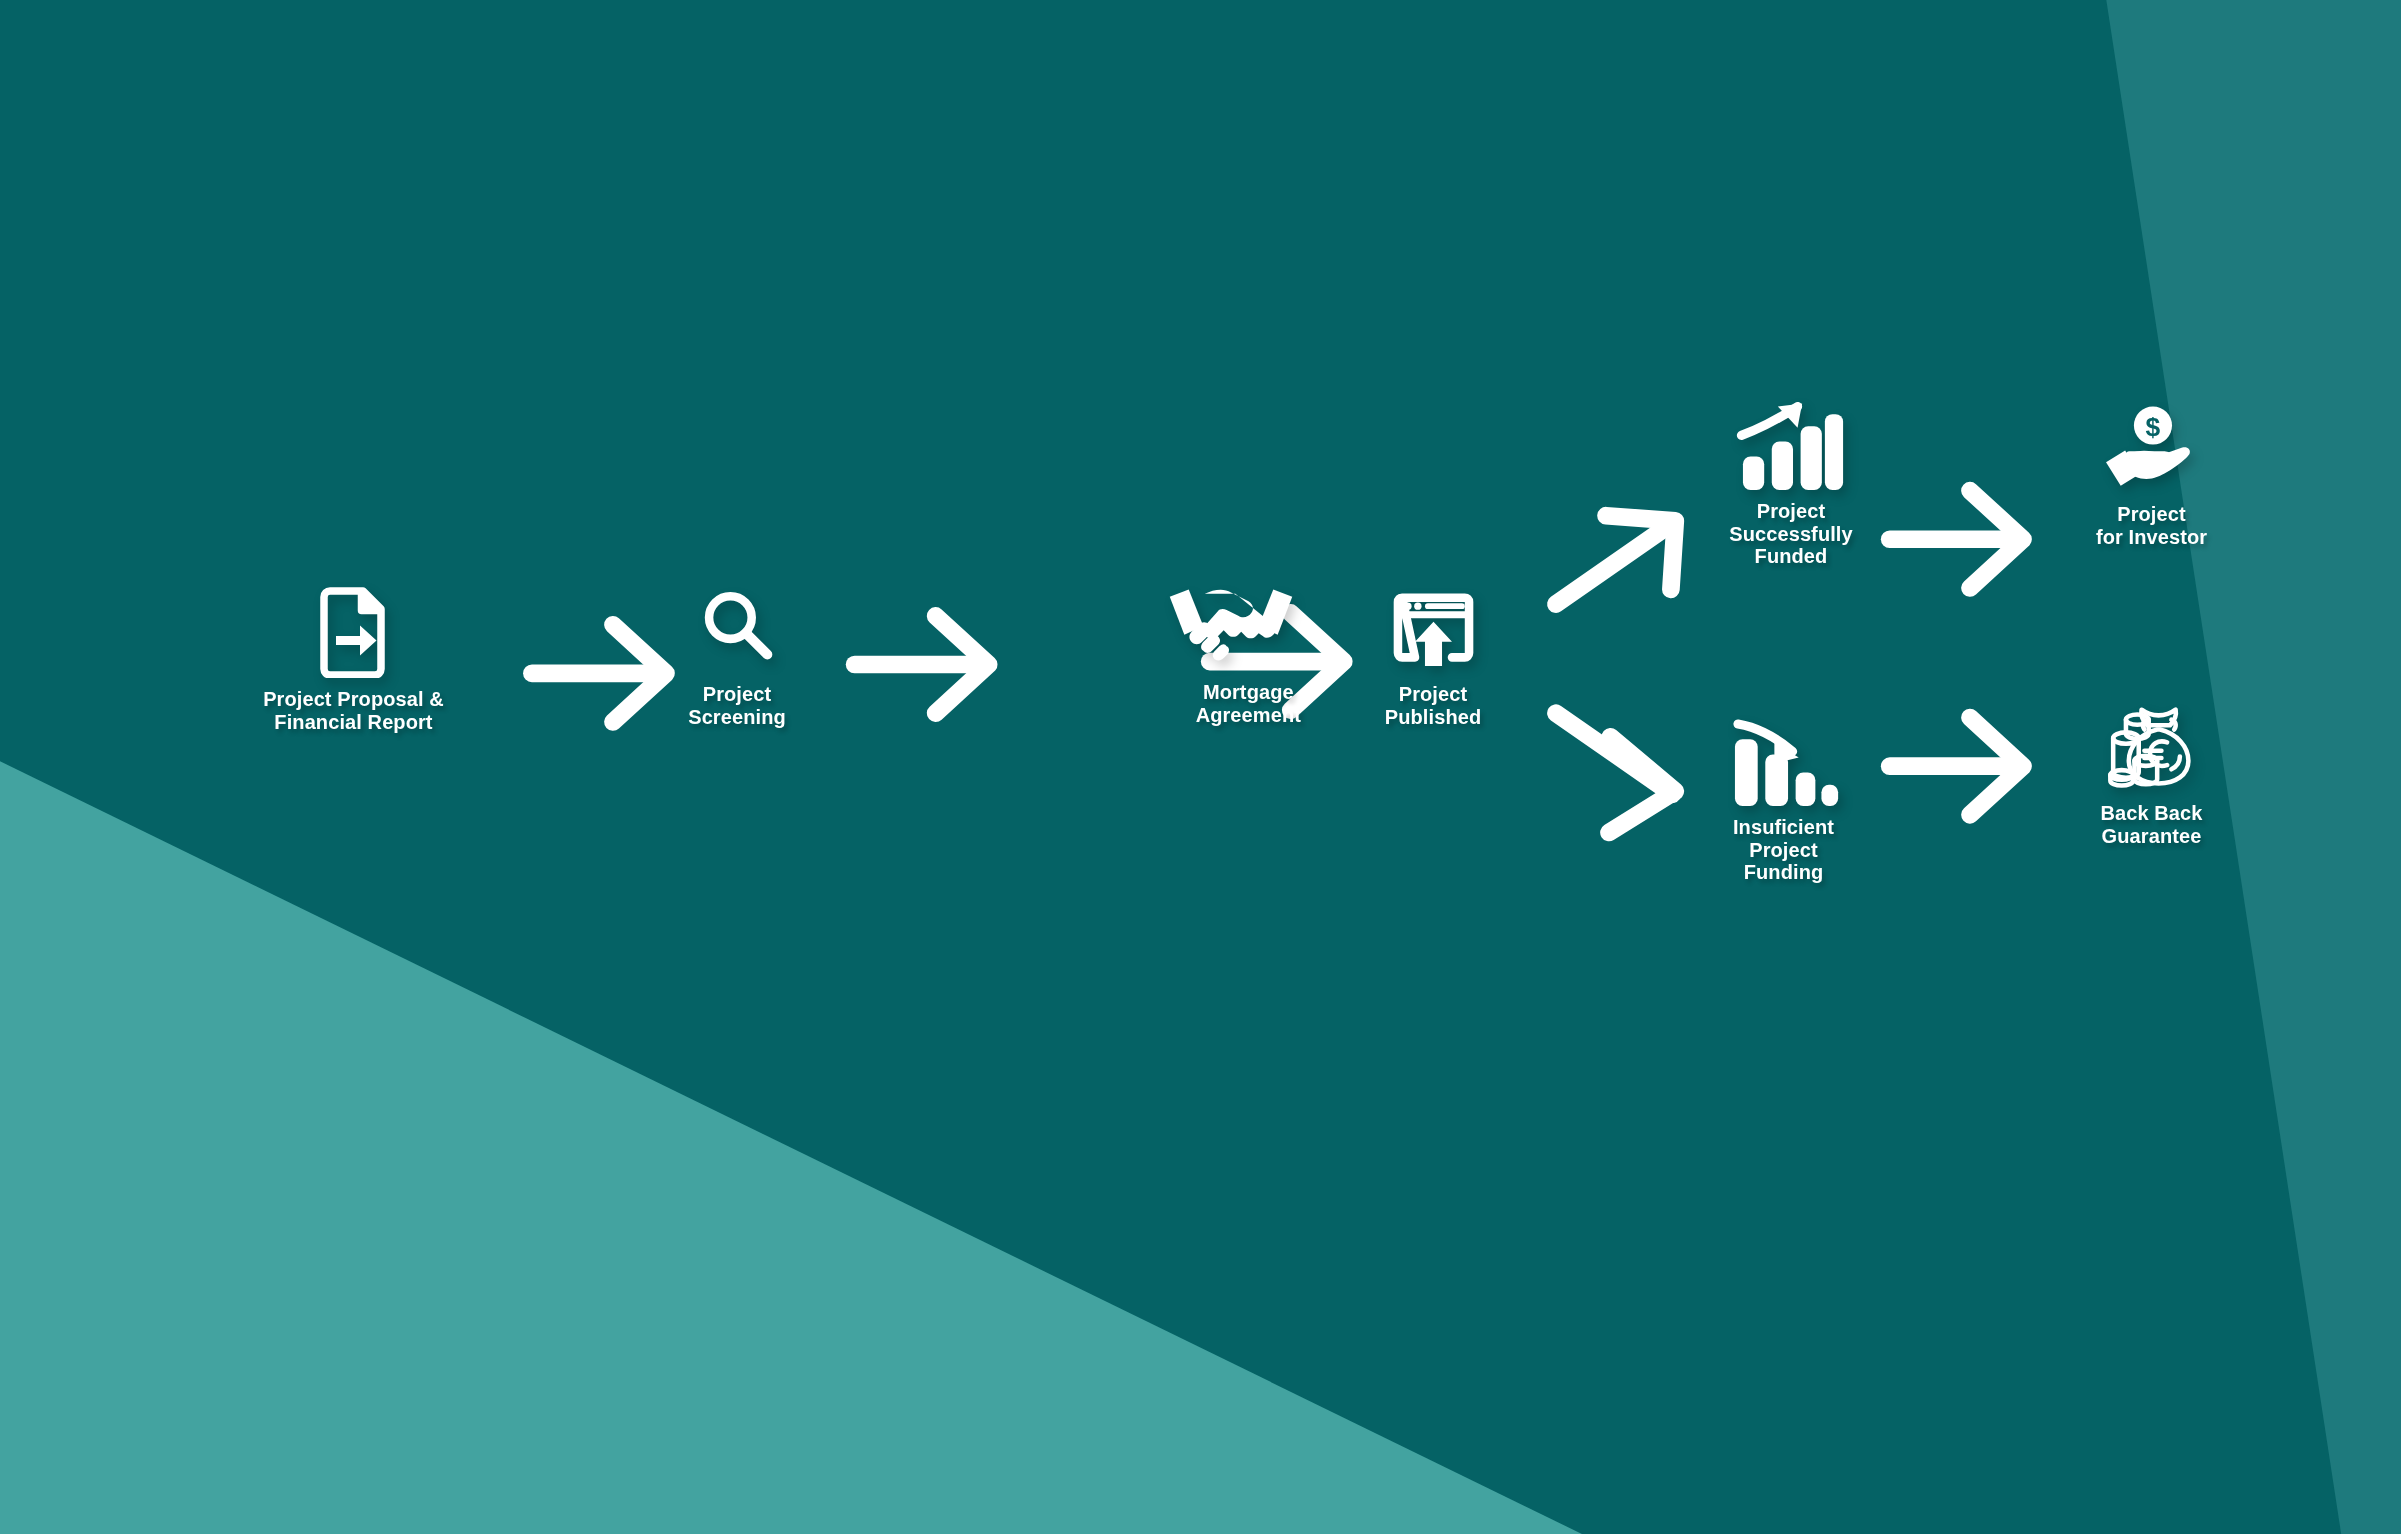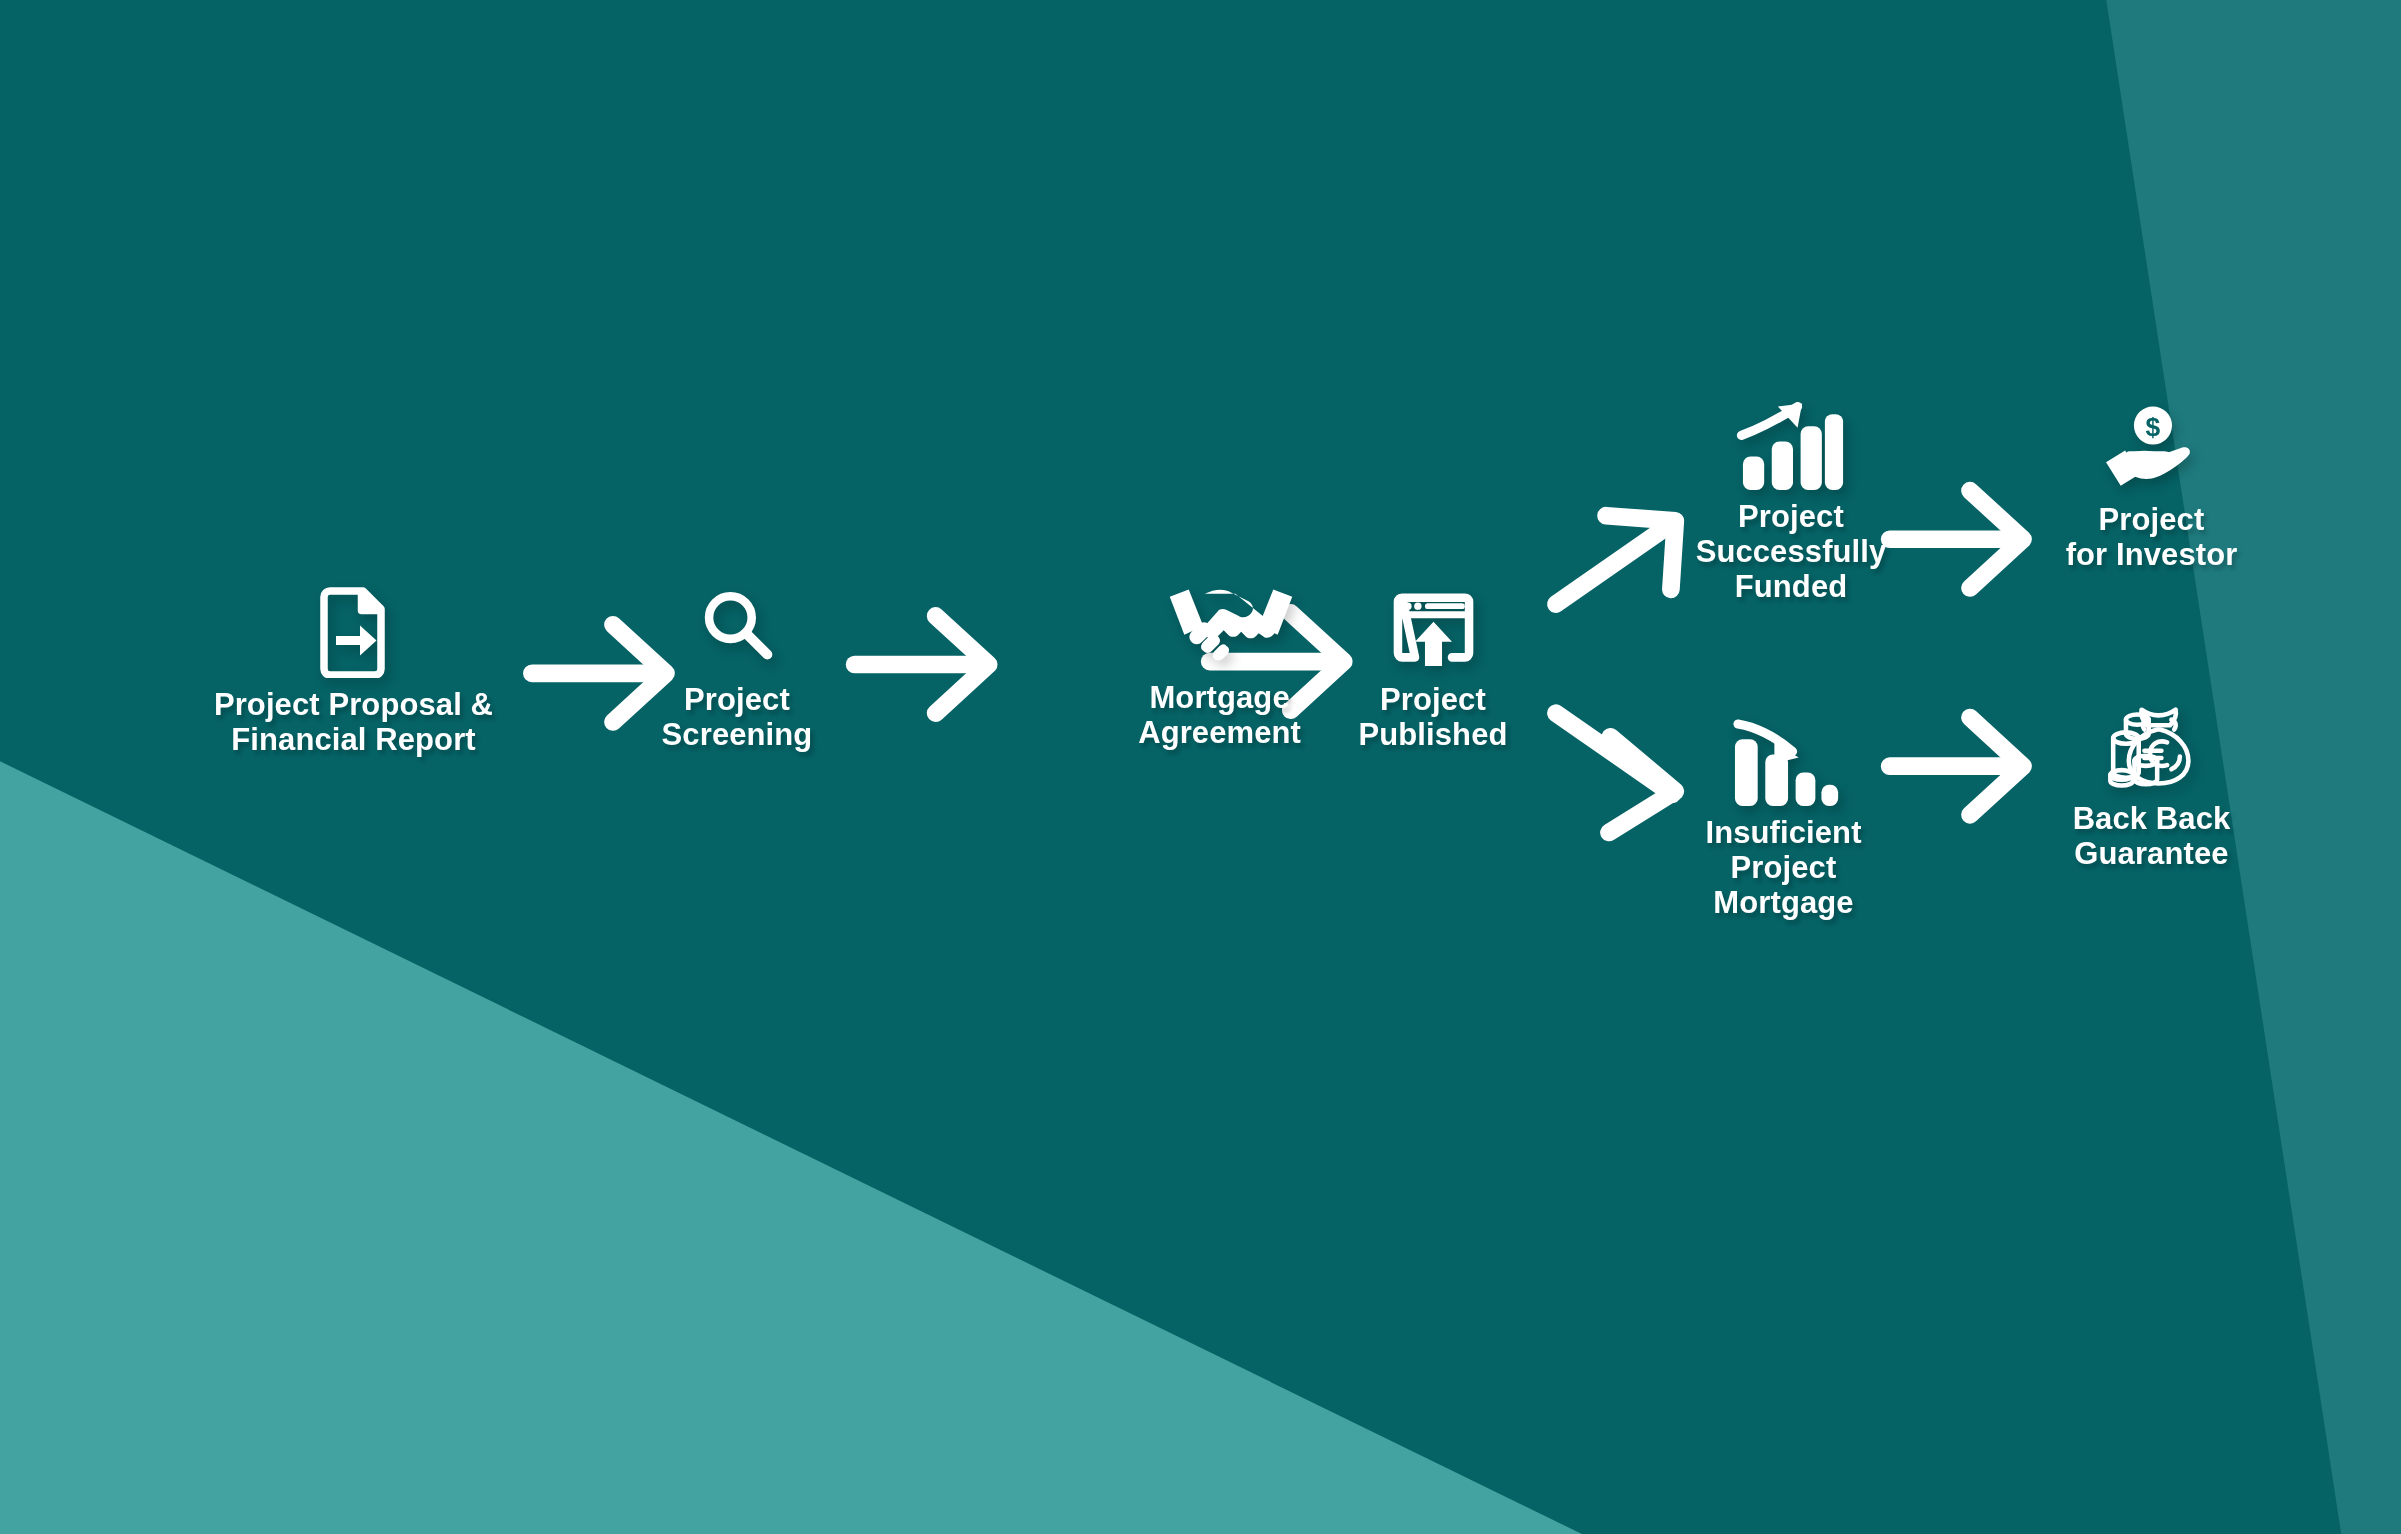--- a/index.html
+++ b/index.html
@@ -33,21 +33,21 @@
     justify-content: flex-start;
     text-align: center;
     color: #ffffff;
   }
   .node-icon {
     display: block;
     filter: drop-shadow(4.4px 6.6px 5.2px rgba(0,0,0,0.20));
   }
   .node-label {
     margin-top: 10.3px;
-    font-size: 31px;
+    font-size: 20px;
     font-weight: bold;
     line-height: 1.12;
     letter-spacing: 0.1px;
     color: #ffffff;
     text-shadow: 2.9px 4.4px 4.4px rgba(0,0,0,0.22);
     white-space: pre-line;
   }
 </style>
 </head>
 <body>
@@ -185,21 +185,21 @@
         <rect x="4" y="14" width="15" height="44" rx="5"></rect>
         <rect x="24" y="24" width="15" height="34" rx="5"></rect>
         <rect x="44" y="36" width="13" height="22" rx="5"></rect>
         <rect x="61" y="44" width="11" height="14" rx="5"></rect>
       </g>
       <path d="M6 4 C18 6 30 12 42 22" fill="none" stroke="#ffffff" stroke-width="6" stroke-linecap="round"></path>
       <path d="M30 16 L46 26 L30 30 z" fill="#ffffff"></path>
     </svg>
     <div class="node-label">Insuficient
 Project
-Mortgage</div>
+Funding</div>
   </div>
 
   <div class="node" style="left:2030px; top:704px; width:243px;">
     <svg class="node-icon" width="111" height="88" viewBox="0 0 76 62">
       <g fill="none" stroke="#ffffff" stroke-width="3.2" stroke-linejoin="round" stroke-linecap="round">
 
         <path d="M44 18 c12 3 20 12 20 22 c0 10 -9 16 -21 16 c-12 0 -21 -6 -21 -16
                  c0 -10 8 -19 20 -22 z"></path>
 
         <path d="M33 18 c-2 -3 -1 -6 2 -7 M54 18 c2 -3 1 -6 -2 -7"></path>

